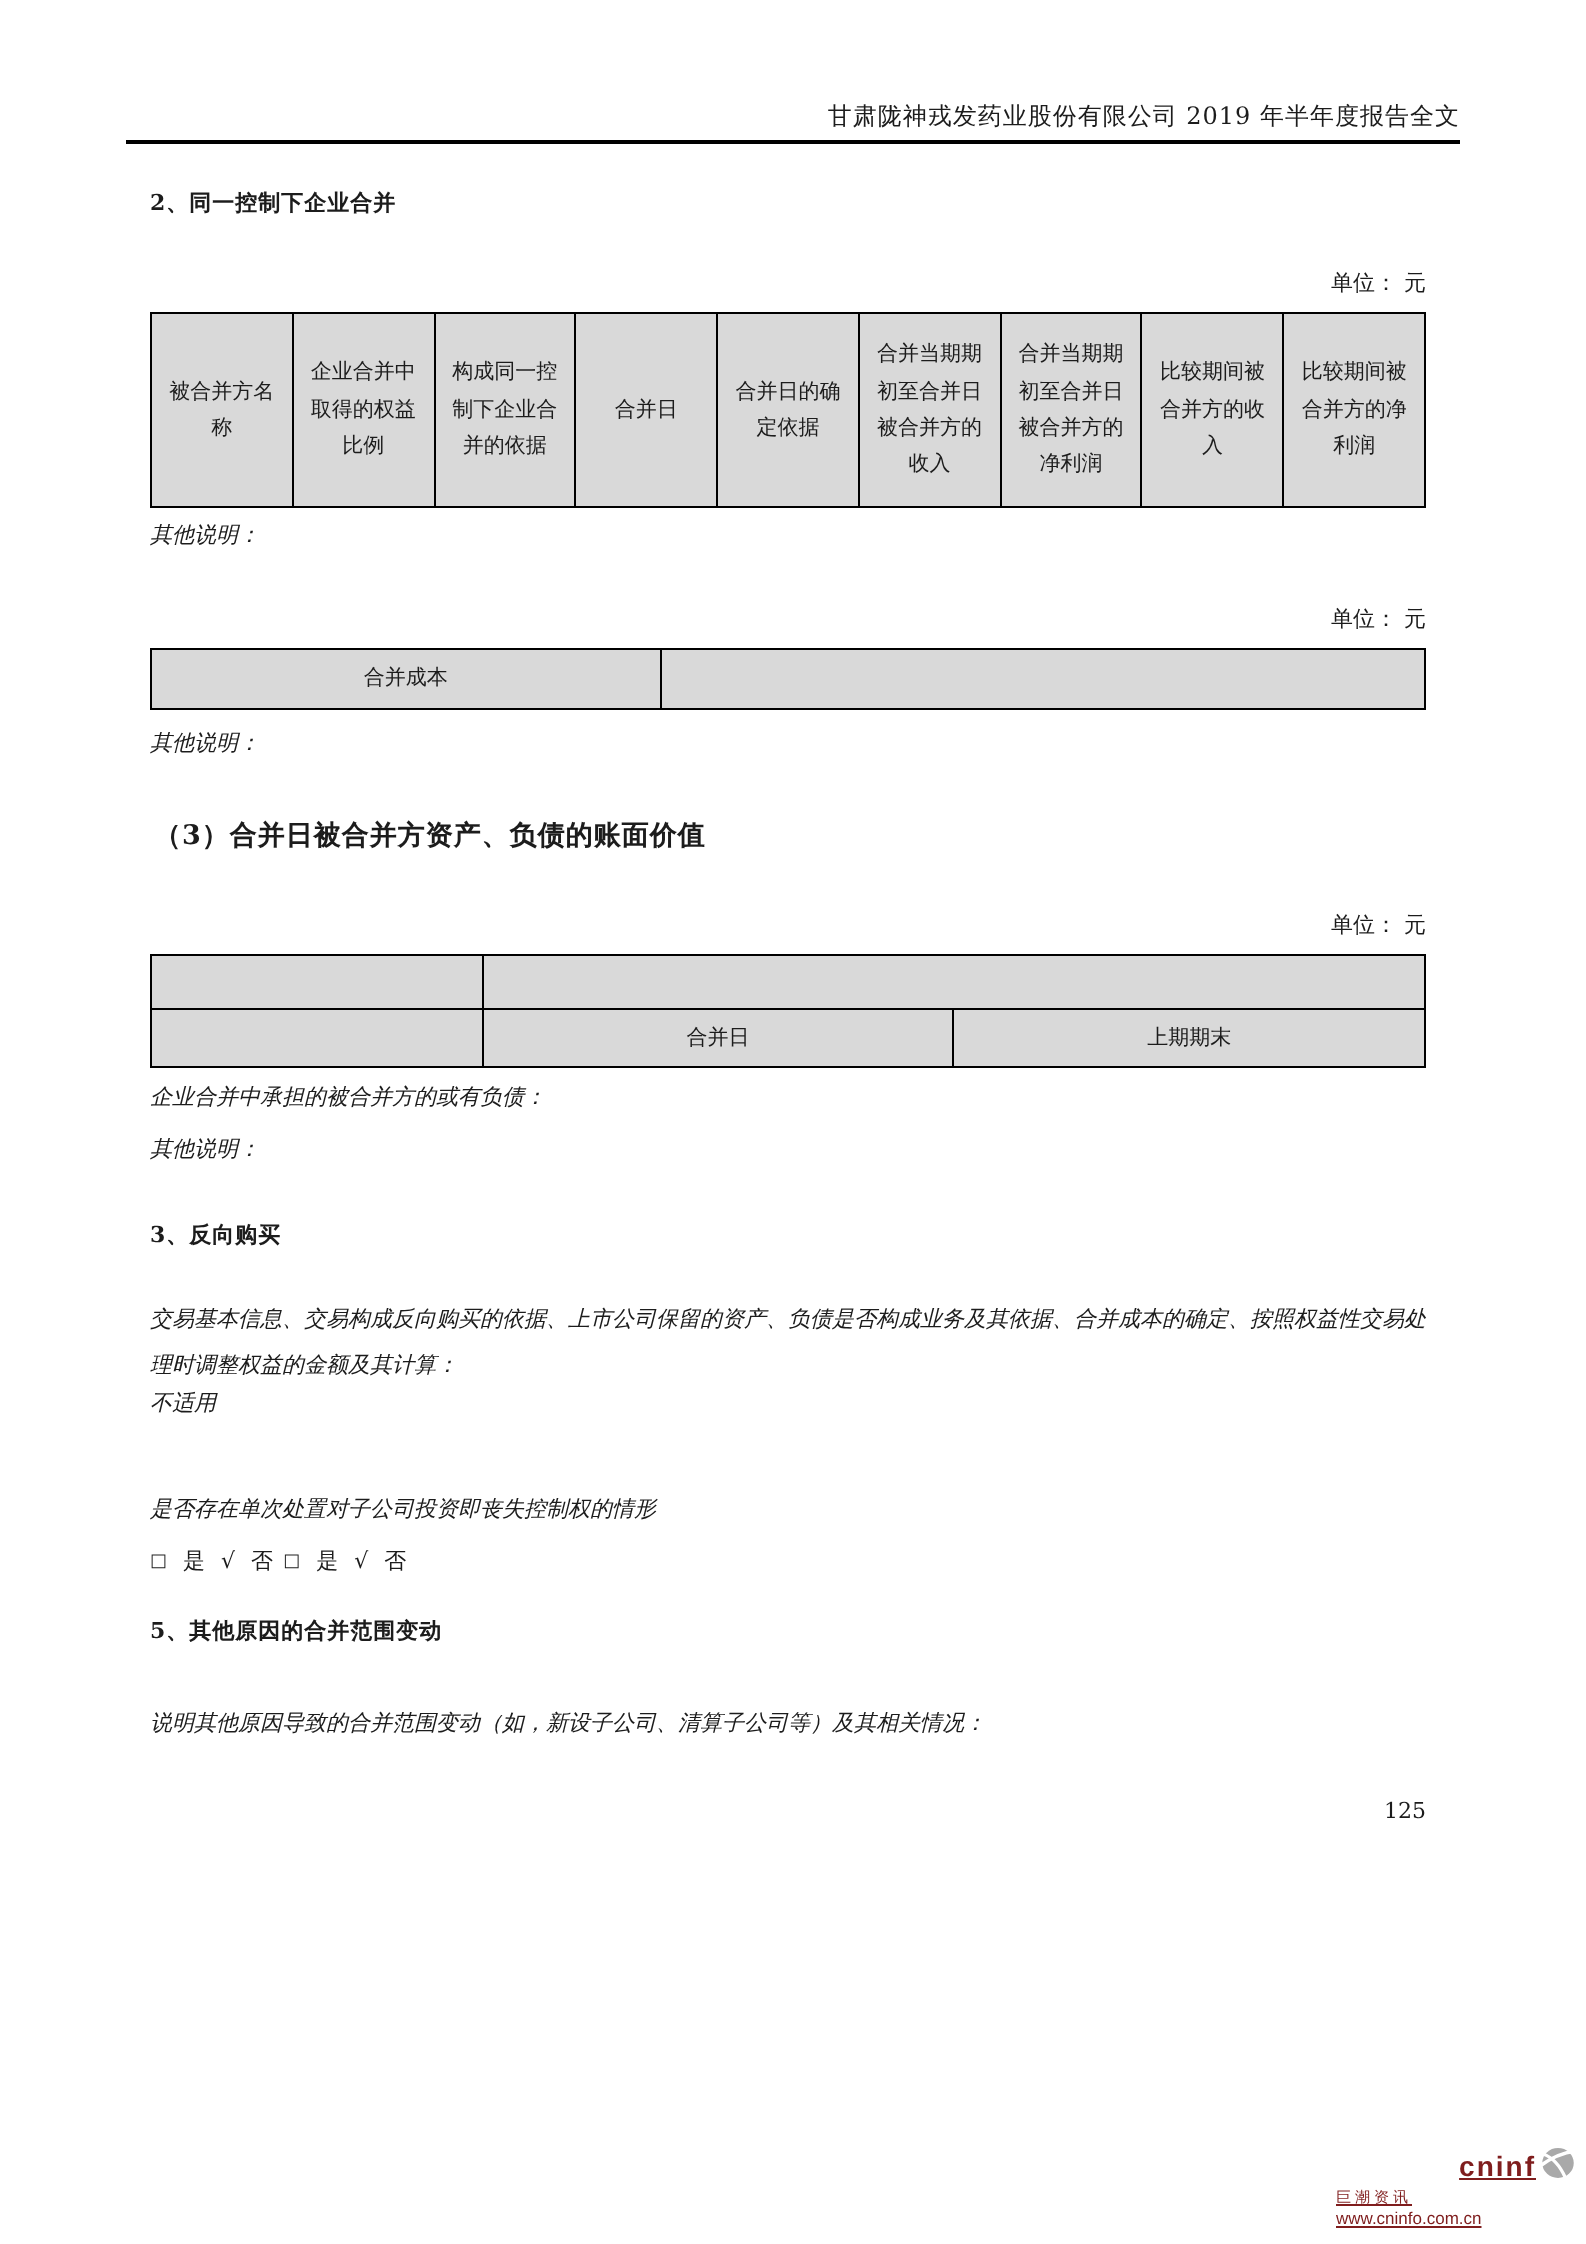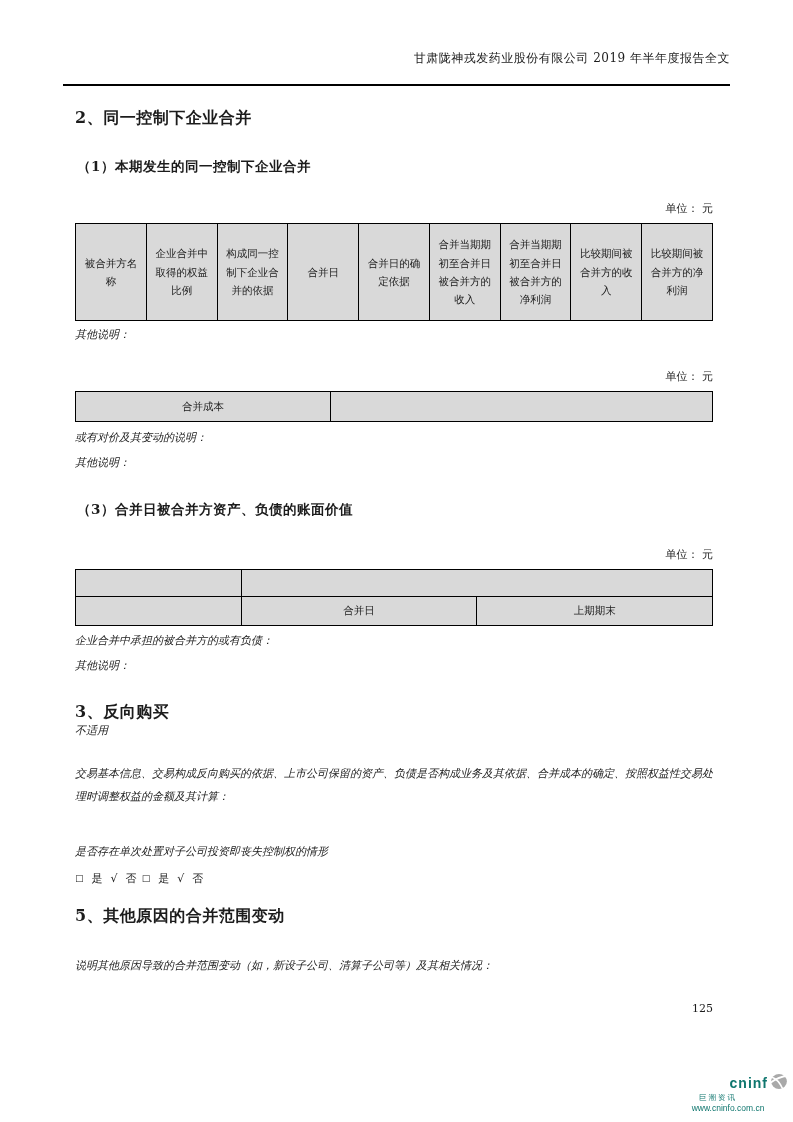--- a/index.html
+++ b/index.html
@@ -11,26 +11,26 @@
     background: #ffffff;
     font-family: "DejaVu Serif", "Liberation Serif", serif;
     color: #1c1c1c;
     overflow: hidden;
   }
   .doc-header {
     margin: 50px 63px 0 63px;
     text-align: right;
     font-size: 12px;
     letter-spacing: 0.5px;
-    padding-bottom: 17px;
+    padding-bottom: 3px;
     border-bottom: 2px solid #000;
   }
   .content { margin: 0 80px 0 75px; }
   .h-main {
-    font-size: 16px;
+    font-size: 11px;
     font-weight: bold;
     letter-spacing: 0.5px;
   }
   .h-sub {
     font-size: 13.5px;
     font-weight: bold;
     margin-left: 2px;
     letter-spacing: 0.5px;
   }
   .unit-label {
@@ -74,25 +74,26 @@
   .opt-row .check { font-size: 11px; }
   .page-number {
     text-align: right;
     font-size: 11px;
     margin: 0 80px 0 75px;
   }
   .footer-logo {
     position: absolute;
     right: 5px;
     top: 1073px;
-    text-align: center;
-    color: #0f766e;
+    text-align: left;
+    color: #7f1d1d;
     font-family: "Liberation Sans", sans-serif;
     line-height: 1.1;
     width: 120px;
+    text-decoration: underline;
   }
   .footer-logo .row1 {
     display: flex;
     justify-content: flex-end;
     align-items: center;
     gap: 2px;
   }
   .footer-logo .brand {
     font-size: 14px;
     font-weight: bold;
@@ -116,21 +117,20 @@
 <div class="page">
 
   <div class="doc-header">
     <span>甘肃陇神戎发药业股份有限公司 2019 年半年度报告全文</span>
   </div>
 
   <div class="content">
 
     <div class="h-main mt-head1">2、同一控制下企业合并</div>
 
-    <div class="h-sub" style="margin-top:29px;">（1）本期发生的同一控制下企业合并</div>
 
     <div class="unit-label mt-unit">单位： 元</div>
 
     <table class="merger-table tbl-outline">
       <tbody>
           <tr>
         <td>被合并方名称</td>
         <td>企业合并中取得的权益比例</td>
         <td>构成同一控制下企业合并的依据</td>
         <td>合并日</td>
@@ -150,21 +150,20 @@
 
     <table class="cost-table tbl-outline">
       <tbody>
           <tr>
         <td style="width:40%;">合并成本</td>
         <td style="width:60%;"></td>
       </tr>
     </tbody>
       </table>
 
-    <div class="body-text" style="margin-top:8px;">或有对价及其变动的说明：</div>
     <div class="body-text mt-note2">其他说明：</div>
 
     <div class="h-sub" style="margin-top:29px;">（3）合并日被合并方资产、负债的账面价值</div>
 
     <div class="unit-label" style="margin-top:28px;">单位： 元</div>
 
     <table class="bv-table tbl-outline">
       <tbody>
           <tr class="r1">
         <td style="width:26%;"></td>
@@ -176,22 +175,22 @@
         <td style="width:33%;">上期期末</td>
       </tr>
     </tbody>
       </table>
 
     <div class="body-text" style="margin-top:7px;">企业合并中承担的被合并方的或有负债：</div>
     <div class="body-text mt-note2">其他说明：</div>
 
     <div class="h-main" style="margin-top:27px;">3、反向购买</div>
 
+    <div class="body-text just" style="margin-top:23px;">交易基本信息、交易构成反向购买的依据、上市公司保留的资产、负债是否构成业务及其依据、合并成本的确定、按照权益性交易处理时调整权益的金额及其计算：</div>
     <div class="body-text">不适用</div>
-    <div class="body-text just" style="margin-top:23px;">交易基本信息、交易构成反向购买的依据、上市公司保留的资产、负债是否构成业务及其依据、合并成本的确定、按照权益性交易处理时调整权益的金额及其计算：</div>
 
 
     <div class="body-text" style="margin-top:36px;">是否存在单次处置对子公司投资即丧失控制权的情形</div>
     <div class="opt-row" style="margin-top:10px;">
       <span class="box">□</span>
       <span>是</span>
       <span class="check">√</span>
       <span>否</span>
     </div>
     <div class="opt-row" style="margin-top:10px;">

